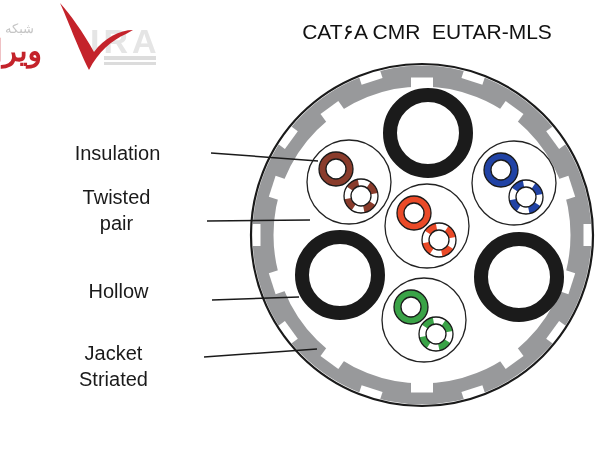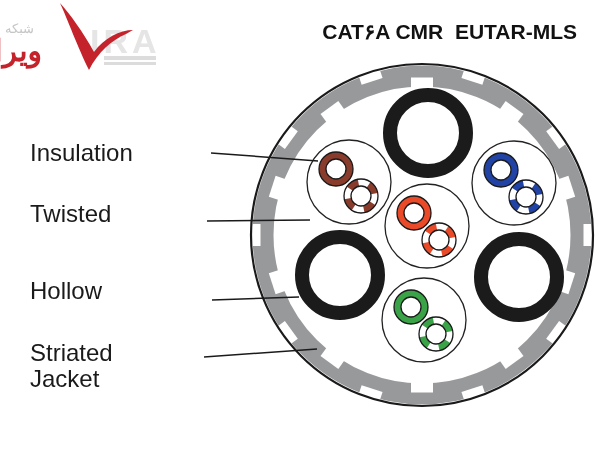--- a/index.html
+++ b/index.html
@@ -3,30 +3,30 @@
 <meta charset="utf-8">
 <style>
   html,body{margin:0;padding:0;}
   body{
     width:600px;height:466px;position:relative;overflow:hidden;
     background:#ffffff;font-family:"Liberation Sans",sans-serif;
   }
   .abs{position:absolute;text-align:center;}
   #diagram-svg{position:absolute;left:0;top:0;z-index:2;}
   .page-title{
-    left:277px;top:20px;width:300px;text-align:right;z-index:3;
-    font-size:21px;font-weight:700;color:#111;letter-spacing:0px;white-space:pre;
+    left:277px;top:20px;width:300px;text-align:center;z-index:3;
+    font-size:21px;font-weight:400;color:#111;letter-spacing:0px;white-space:pre;
   }
   .callout{
-    z-index:3;text-align:left;color:#1a1a1a;font-size:24px;line-height:26px;
+    z-index:3;text-align:center;color:#1a1a1a;font-size:20px;line-height:26px;
     left:30px;
   }
   .callout div{white-space:nowrap;}
   #lbl-insulation{top:140px;width:175px;}
-  #lbl-twisted{top:184px;width:173px;margin-top:17px;}
+  #lbl-twisted{top:184px;width:173px;}
   #lbl-hollow{top:278px;width:177px;}
   #lbl-striated{top:340px;width:167px;}
   .brand-latin{
     left:90px;top:22px;z-index:1;font-size:34px;font-weight:700;
     letter-spacing:4px;color:#e5e5e5;
   }
   .brand-arabic{
     left:-58px;top:34px;width:100px;z-index:3;text-align:right;direction:rtl;
     font-size:30px;font-weight:700;color:#c4232b;line-height:34px;
   }
@@ -136,23 +136,24 @@
   </g>
 </svg>
 
 <div class="abs page-title">CAT۶A CMR  EUTAR-MLS</div>
 
 <div class="abs callout" id="lbl-insulation">
   <div>Insulation</div>
 </div>
 <div class="abs callout" id="lbl-twisted">
   <div>Twisted</div>
+  <div>pair</div>
 </div>
 <div class="abs callout" id="lbl-hollow">
   <div>Hollow</div>
 </div>
 <div class="abs callout" id="lbl-striated">
+  <div>Jacket</div>
   <div>Striated</div>
-  <div>Jacket</div>
 </div>
 
 <div class="abs brand-arabic-caption">شبكه</div>
 <div class="abs brand-arabic">ويرا</div>
 
 </body></html>

